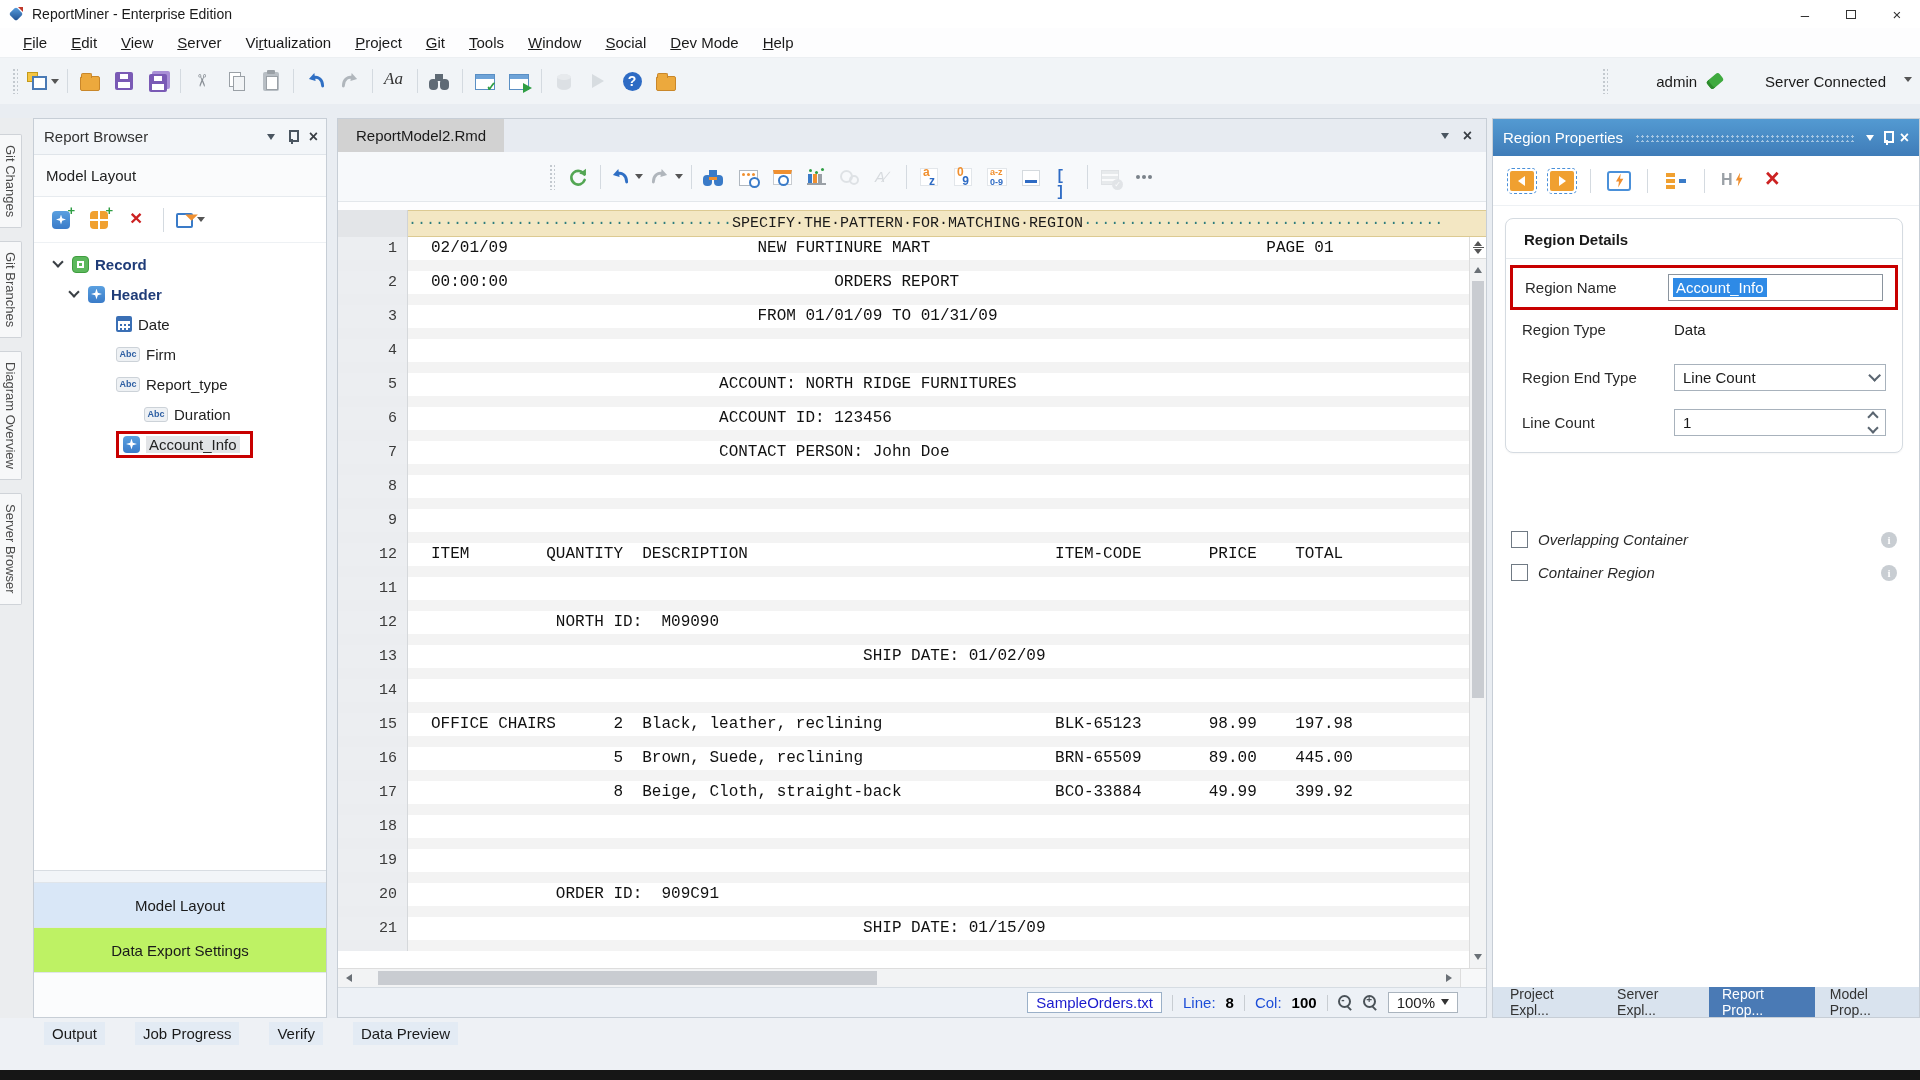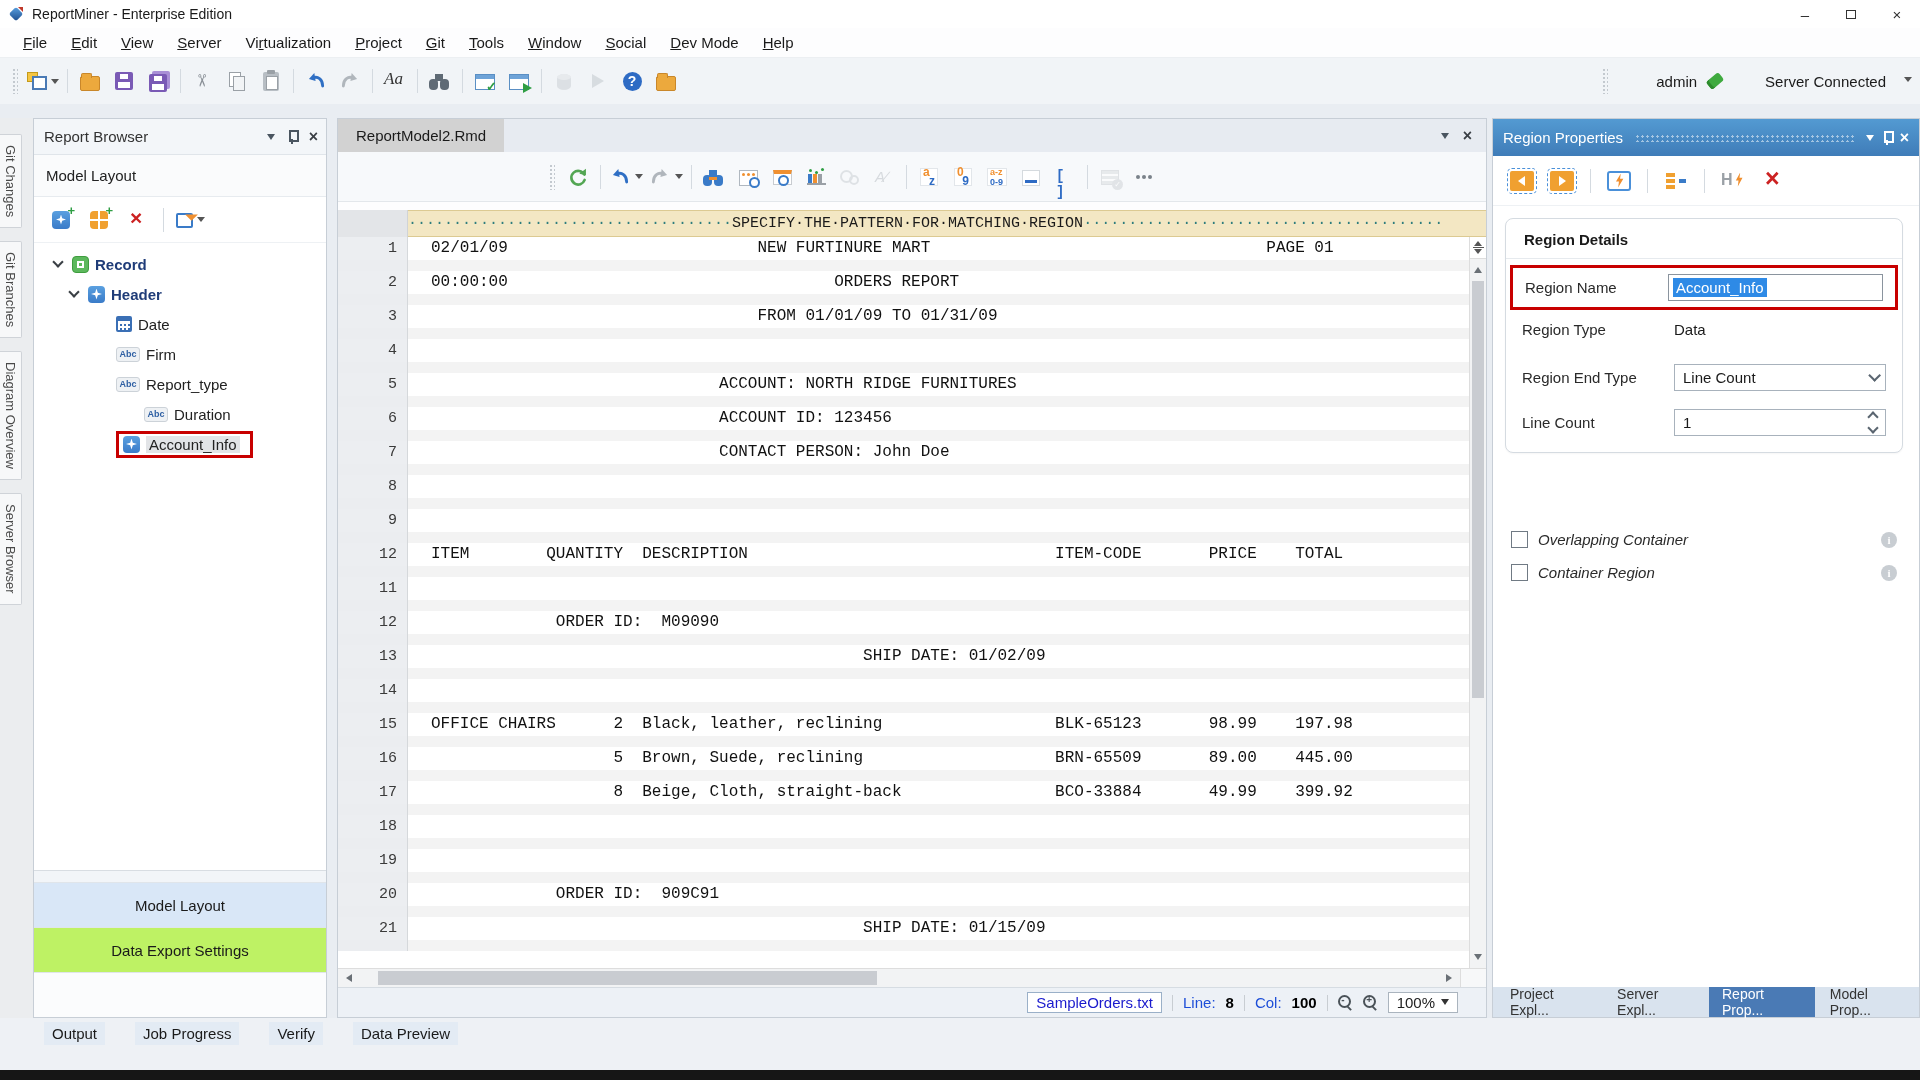--- a/index.html
+++ b/index.html
@@ -585,21 +585,21 @@
           <div class="doc-row">
             <span class="ln">12</span>
             <span class="code">ITEM        QUANTITY  DESCRIPTION                                ITEM-CODE       PRICE    TOTAL</span>
           </div>
           <div class="doc-row">
             <span class="ln">11</span>
             <span class="code"></span>
           </div>
           <div class="doc-row">
             <span class="ln">12</span>
-            <span class="code">             ORDER ID:  M09090</span>
+            <span class="code">             NORTH ID:  M09090</span>
           </div>
           <div class="doc-row">
             <span class="ln">13</span>
             <span class="code">                                             SHIP DATE: 01/02/09</span>
           </div>
           <div class="doc-row">
             <span class="ln">14</span>
             <span class="code"></span>
           </div>
           <div class="doc-row">

